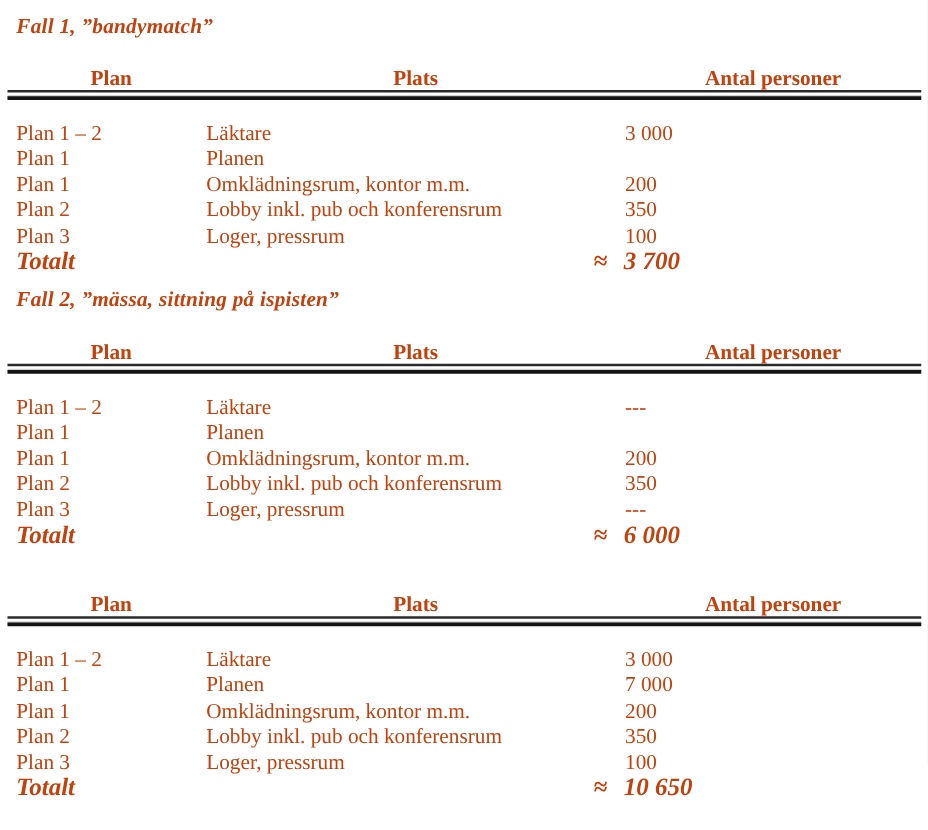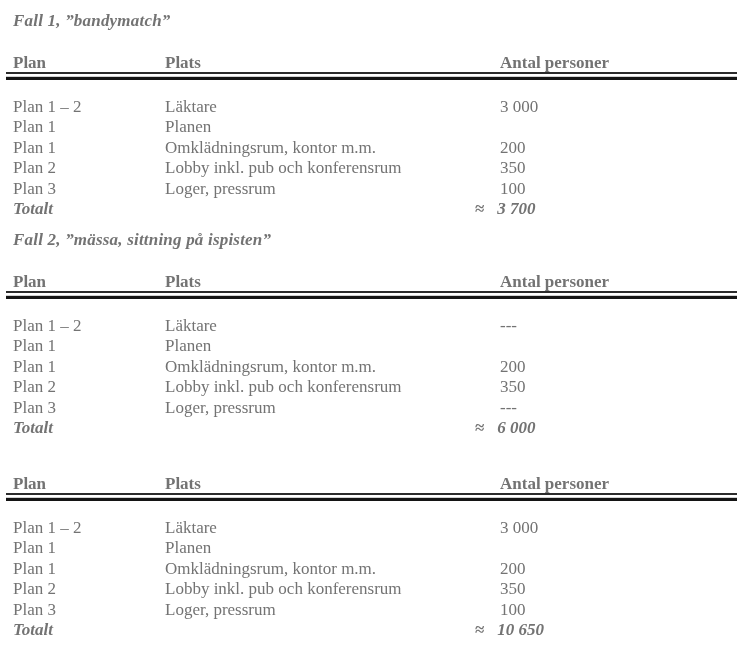--- a/index.html
+++ b/index.html
@@ -6,21 +6,21 @@
     margin: 0;
     padding: 0;
     background: #f2f2f0;
   }
   .page {
     position: relative;
     width: 742px;
     height: 664px;
     background: #ffffff;
     font-family: "Liberation Serif", "DejaVu Serif", serif;
-    color: #737373;
+    color: #c2410c;
     overflow: hidden;
   }
   .section {
     position: absolute;
     left: 6px;
     width: 731px;
   }
   .section-title {
     margin-left: 7px;
     font-size: 17px;
@@ -34,20 +34,21 @@
   }
   .header-row {
     display: grid;
     grid-template-columns: 152px 335px 1fr;
     padding-left: 7px;
     font-weight: bold;
     font-size: 17px;
     line-height: 18px;
     height: 18px;
     border-bottom: 2px solid #2b2b2b;
+    text-align: center;
   }
   .rule2 {
     height: 2.5px;
     background: #141414;
     margin-top: 3px;
     box-shadow: 0 -1px 0 rgba(0,0,0,0.18);
   }
   .rows {
     margin-top: 17px;
   }
@@ -56,21 +57,21 @@
     grid-template-columns: 152px 335px 1fr;
     padding-left: 7px;
     font-size: 17px;
     height: 20.6px;
     line-height: 20.6px;
   }
   .total-row {
     display: grid;
     grid-template-columns: 151px 311px 1fr;
     padding-left: 7px;
-    font-size: 17px;
+    font-size: 20px;
     height: 20.6px;
     line-height: 20.6px;
     font-weight: bold;
     font-style: italic;
   }
   .approx {
     display: inline-block;
     margin-right: 13px;
     font-style: normal;
   }
@@ -181,20 +182,21 @@
       <div class="rule2"></div>
       <div class="rows">
         <div class="row">
           <div class="cell">Plan 1 – 2</div>
           <div class="cell">Läktare</div>
           <div class="cell">3 000</div>
         </div>
         <div class="row">
           <div class="cell">Plan 1</div>
           <div class="cell">Planen</div>
+          <div class="cell">7 000</div>
         </div>
         <div class="row">
           <div class="cell">Plan 1</div>
           <div class="cell">Omklädningsrum, kontor m.m.</div>
           <div class="cell">200</div>
         </div>
         <div class="row">
           <div class="cell">Plan 2</div>
           <div class="cell">Lobby inkl. pub och konferensrum</div>
           <div class="cell">350</div>

